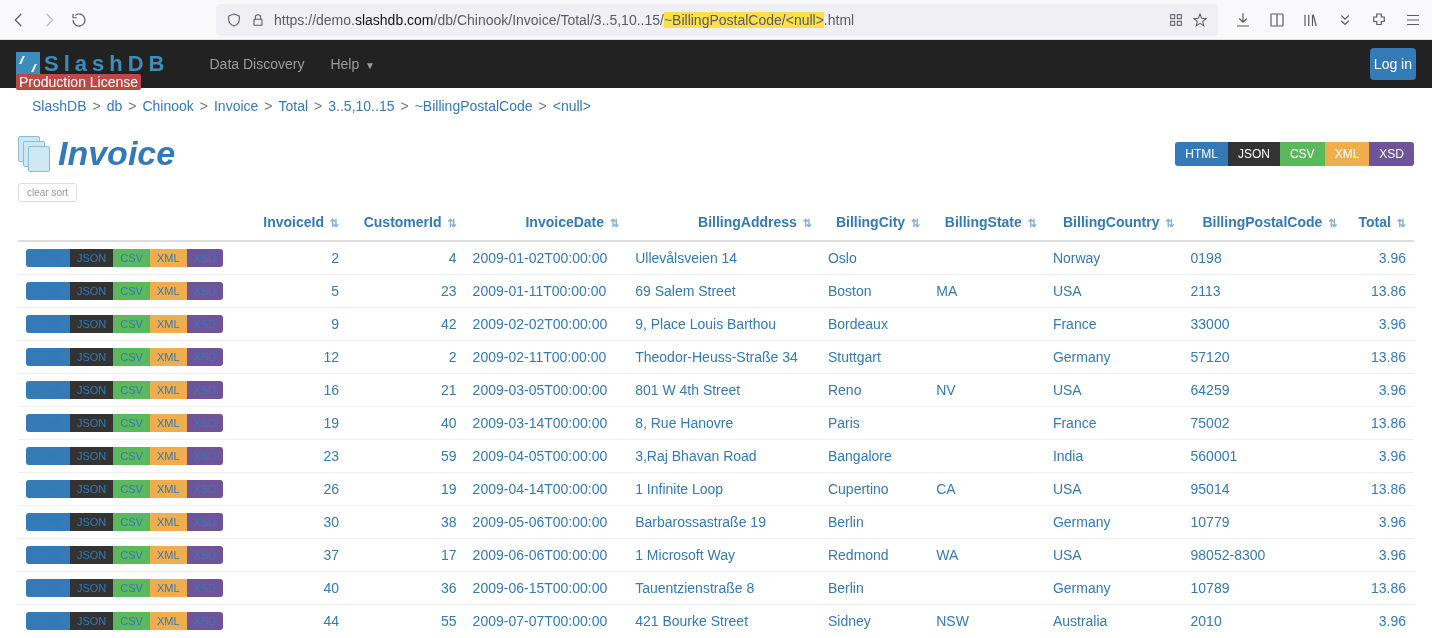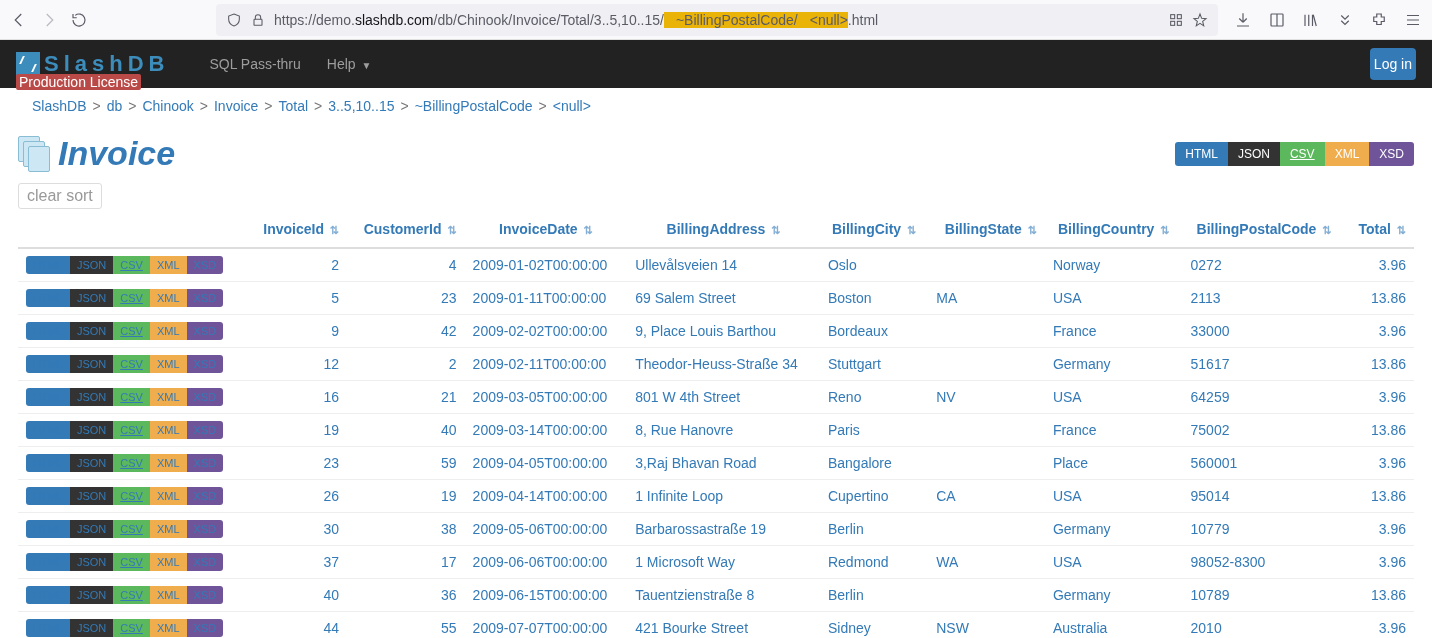--- a/index.html
+++ b/index.html
@@ -7,21 +7,21 @@
 a { color: #337ab7; text-decoration: none; }
 
 
 .browser-chrome { display: flex; align-items: center; height: 40px; padding: 4px 10px; background: #f9f9fb; border-bottom: 1px solid #e0e0e0; gap: 8px; }
 .chrome-left { display: flex; align-items: center; gap: 12px; margin-right: 120px; }
 .chrome-icon { color: #5b5b66; font-size: 16px; display: inline-flex; align-items: center; }
 .chrome-icon svg { width: 18px; height: 18px; fill: none; stroke: currentColor; stroke-width: 1.6; }
 .url-bar { flex: 1; display: flex; align-items: center; height: 32px; background: #f0f0f4; border-radius: 4px; padding: 0 10px; gap: 8px; color: #5b5b66; font-size: 14px; }
 .url-text { white-space: nowrap; overflow: hidden; }
 .url-text .domain { color: #15141a; }
-.url-text .hl { background: #eab308; padding-left: 12px; }
+.url-text .hl { background: #fde047; }
 .chrome-right { display: flex; align-items: center; gap: 16px; margin-left: 8px; }
 .chrome-small svg { width:16px; height:16px; }
 
 
 .app-header { background: #222; color: #fff; display: flex; align-items: center; padding: 0 16px; height: 48px; }
 .logo-wrap { position: relative; padding-right: 12px; }
 .logo { font-weight: 700; font-size: 22px; letter-spacing: 5px; color: #3c8dbc; display: flex; align-items: center; gap: 4px; }
 .logo-mark { width: 24px; height: 24px; background: #3c8dbc; display: inline-block; position: relative; }
 .logo-mark::before { content:""; position:absolute; left:5px; top:4px; width:2px; height:8px; background:#fff; transform:skewX(-25deg);}
 .logo-mark::after { content:""; position:absolute; right:5px; bottom:4px; width:2px; height:8px; background:#fff; transform:skewX(-25deg);}
@@ -41,29 +41,29 @@
 .page-title h1 { color: #337ab7; font-size: 34px; font-weight: 700; font-style: italic; }
 .title-icon { position: relative; width: 36px; height: 36px; }
 .title-icon span { position:absolute; width:22px; height:26px; background:#cde8f4; border:1px solid #88bdd4; border-radius:2px;}
 .title-icon span:nth-child(1){left:0;top:0;}
 .title-icon span:nth-child(2){left:5px;top:5px;}
 .title-icon span:nth-child(3){left:10px;top:10px;}
 .format-pills { margin-left: auto; display:flex; }
 .pill { color:#fff; font-size:12px; padding:5px 10px; }
 .pill:first-child{border-top-left-radius:3px;border-bottom-left-radius:3px;}
 .pill:last-child{border-top-right-radius:3px;border-bottom-right-radius:3px;}
-.p-html{background:#337ab7;} .p-json{background:#333;} .p-csv{background:#5cb85c;text-decoration:underline;} .p-xml{background:#f0ad4e;} .p-xsd{background:#6f5499;}
+.p-html{background:#337ab7;} .p-json{background:#333;} .p-csv{background:#5cb85c;} .p-xml{background:#f0ad4e;} .p-xsd{background:#6f5499;}
 
 
 .clear-sort-wrap{ padding: 4px 18px 6px;}
-.clear-sort { border:1px solid #ddd; background:#fff; color:#999; font-size:16px; padding:3px 8px; border-radius:3px; }
+.clear-sort { border:1px solid #ddd; background:#fff; color:#999; font-size:10px; padding:3px 8px; border-radius:3px; }
 
 
 .tbl { width: calc(100% - 36px); margin: 0 18px; border-collapse: collapse; font-size: 14px; }
-.tbl th { text-align:center; padding: 6px 8px 10px; color:#337ab7; font-weight:700; white-space:nowrap; border-bottom:2px solid #ddd;}
+.tbl th { text-align:right; padding: 6px 8px 10px; color:#337ab7; font-weight:700; white-space:nowrap; border-bottom:2px solid #ddd;}
 .tbl th.num, .tbl td.num { text-align:right; }
 .tbl th .sort { color:#337ab7; opacity:.6; font-size:11px; margin-left:2px;}
 .tbl td { padding: 7px 8px; border-top:1px solid #eee; white-space:nowrap; vertical-align:middle;}
 .tbl td.null { color:#888; text-align:right;}
 .tbl td a { color:#337ab7; }
 .row-pills { display:inline-flex; }
 .row-pills .pill { padding:3px 7px; font-size:11px; }
 .row-pills .pill:first-child{border-top-left-radius:3px;border-bottom-left-radius:3px;}
 .row-pills .pill:last-child{border-top-right-radius:3px;border-bottom-right-radius:3px;}
 </style>
@@ -155,21 +155,21 @@
 
 <div class="app-header">
   <div class="logo-wrap">
     <div class="logo">
       <span class="logo-mark"></span>
       <span>SlashDB</span>
     </div>
     <span class="license">Production License</span>
   </div>
   <div class="nav">
-    <a>SQL Pass-thru</a>
+    <a>Data Discovery</a>
     <a><span>Help</span> <span class="caret">▼</span></a>
   </div>
   <a class="login-btn">Log in</a>
 </div>
 
 <div class="breadcrumb" id="breadcrumb"><a>SlashDB</a><span class="sep">&gt;</span><a>db</a><span class="sep">&gt;</span><a>Chinook</a><span class="sep">&gt;</span><a>Invoice</a><span class="sep">&gt;</span><a>Total</a><span class="sep">&gt;</span><a>3..5,10..15</a><span class="sep">&gt;</span><a>~BillingPostalCode</a><span class="sep">&gt;</span><a>&lt;null&gt;</a></div>
 
 <div class="title-row">
   <div class="page-title">
     <span class="title-icon">
@@ -216,21 +216,21 @@
     <a class="pill p-xml">XML</a>
     <a class="pill p-xsd">XSD</a>
           </span></td>
     <td class="num"><a>2</a></td>
     <td class="num"><a>4</a></td>
     <td><a>2009-01-02T00:00:00</a></td>
     <td><a>Ullevålsveien 14</a></td>
     <td><a>Oslo</a></td>
     <td class="null"><null></null></td>
     <td><a>Norway</a></td>
-    <td><a>0272</a></td>
+    <td><a>0198</a></td>
     <td class="num"><a>3.96</a></td>
       </tr>
       <tr>
     <td><span class="row-pills">
     <a class="pill p-html">HTML</a>
     <a class="pill p-json">JSON</a>
     <a class="pill p-csv">CSV</a>
     <a class="pill p-xml">XML</a>
     <a class="pill p-xsd">XSD</a>
           </span></td>
@@ -270,21 +270,21 @@
     <a class="pill p-xml">XML</a>
     <a class="pill p-xsd">XSD</a>
           </span></td>
     <td class="num"><a>12</a></td>
     <td class="num"><a>2</a></td>
     <td><a>2009-02-11T00:00:00</a></td>
     <td><a>Theodor-Heuss-Straße 34</a></td>
     <td><a>Stuttgart</a></td>
     <td class="null"><null></null></td>
     <td><a>Germany</a></td>
-    <td><a>51617</a></td>
+    <td><a>57120</a></td>
     <td class="num"><a>13.86</a></td>
       </tr>
       <tr>
     <td><span class="row-pills">
     <a class="pill p-html">HTML</a>
     <a class="pill p-json">JSON</a>
     <a class="pill p-csv">CSV</a>
     <a class="pill p-xml">XML</a>
     <a class="pill p-xsd">XSD</a>
           </span></td>
@@ -323,21 +323,21 @@
     <a class="pill p-csv">CSV</a>
     <a class="pill p-xml">XML</a>
     <a class="pill p-xsd">XSD</a>
           </span></td>
     <td class="num"><a>23</a></td>
     <td class="num"><a>59</a></td>
     <td><a>2009-04-05T00:00:00</a></td>
     <td><a>3,Raj Bhavan Road</a></td>
     <td><a>Bangalore</a></td>
     <td class="null"><null></null></td>
-    <td><a>Place</a></td>
+    <td><a>India</a></td>
     <td><a>560001</a></td>
     <td class="num"><a>3.96</a></td>
       </tr>
       <tr>
     <td><span class="row-pills">
     <a class="pill p-html">HTML</a>
     <a class="pill p-json">JSON</a>
     <a class="pill p-csv">CSV</a>
     <a class="pill p-xml">XML</a>
     <a class="pill p-xsd">XSD</a>

